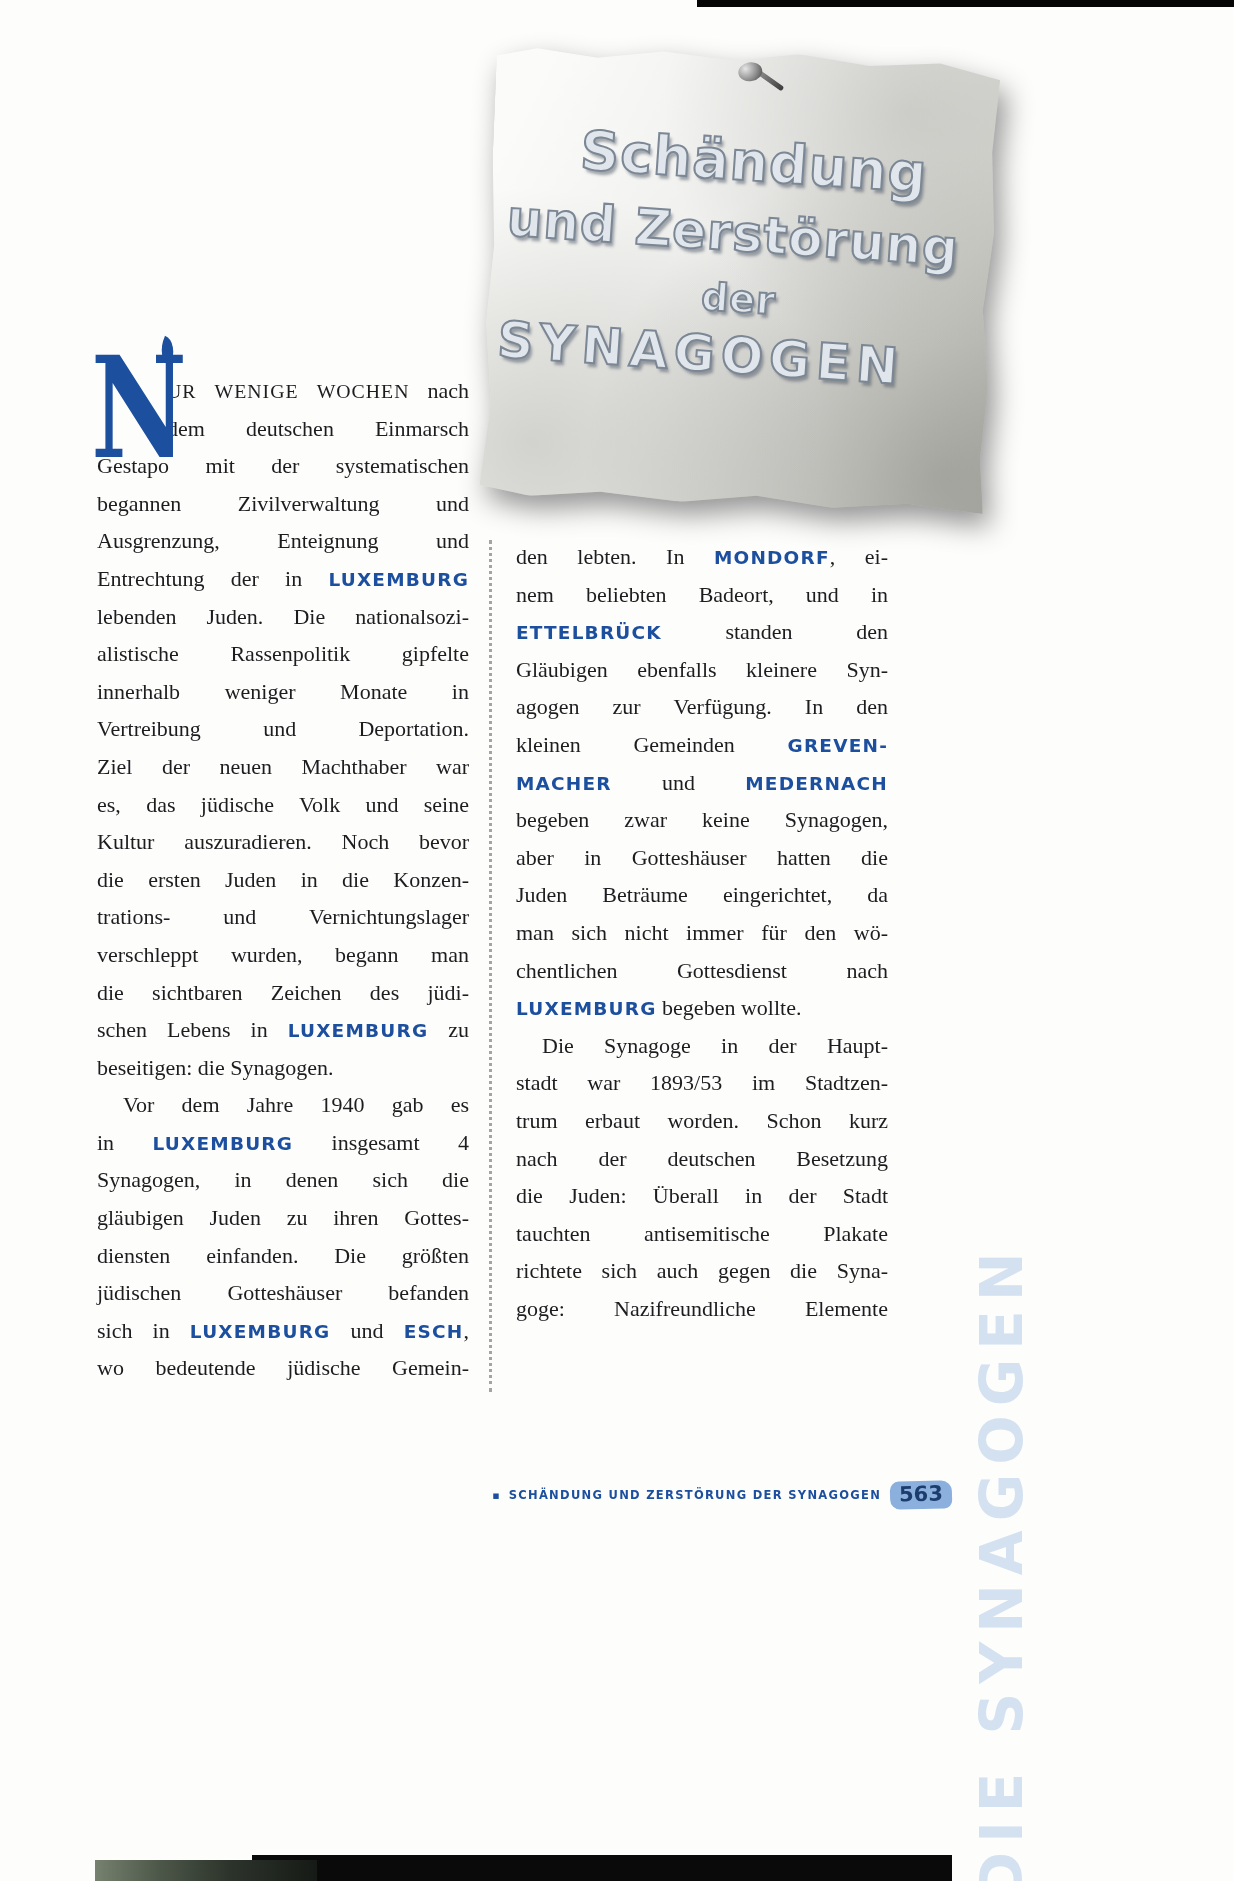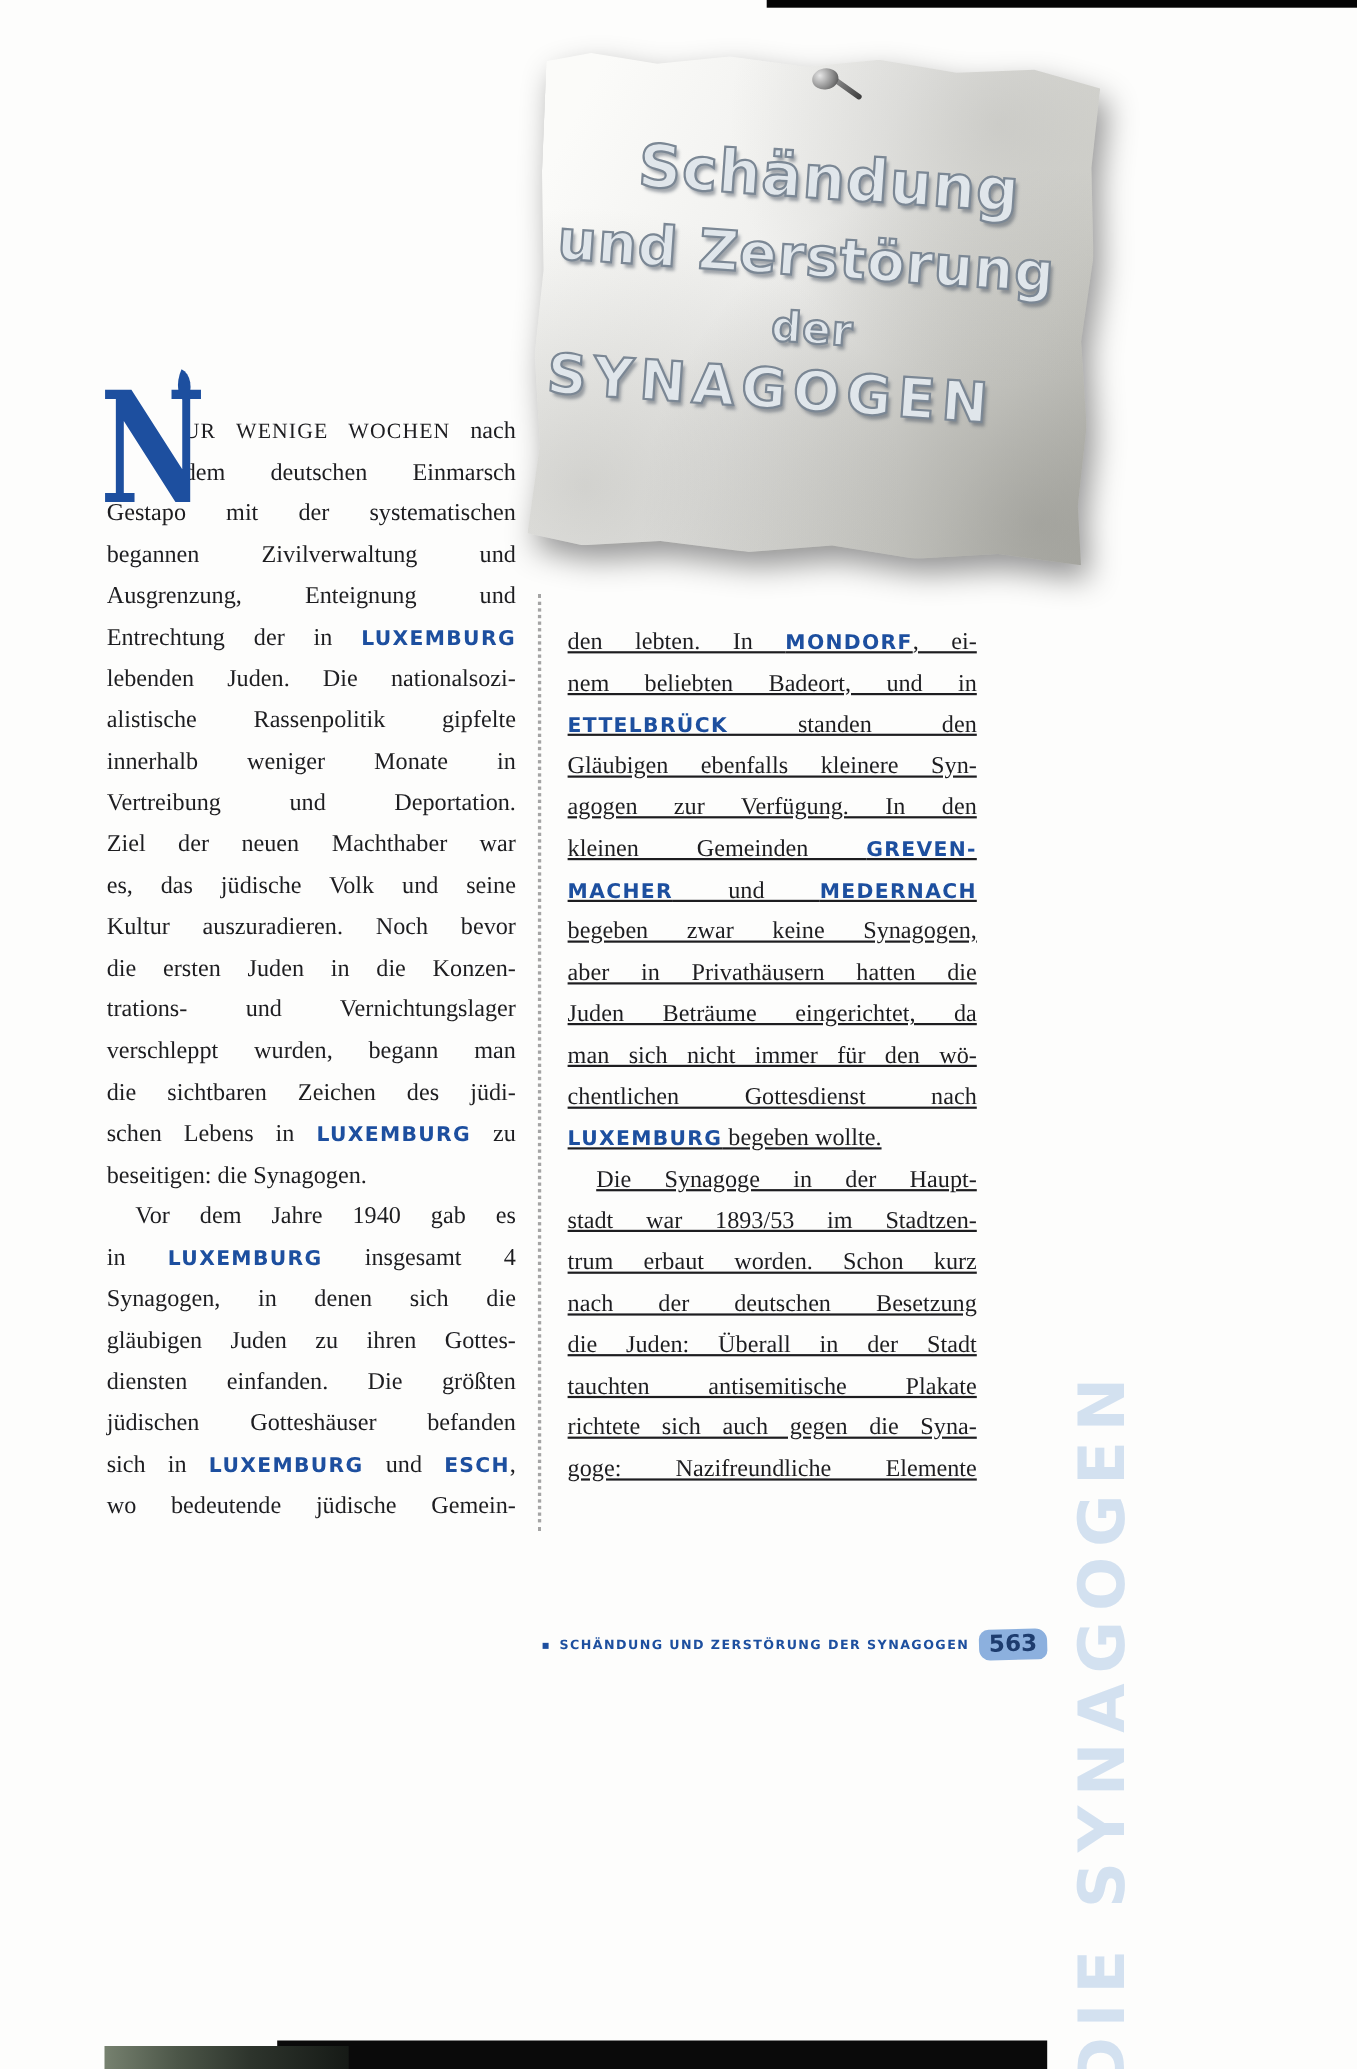--- a/index.html
+++ b/index.html
@@ -50,21 +50,21 @@
   .nl { color:#e0e6eb; -webkit-text-stroke:2px var(--note-stroke,#7b8794);
     text-shadow:3px 4px 3px rgba(70,80,95,0.48); letter-spacing:1px; }
   .nl1 { font-size:54px; transform:translateX(6px); }
   .nl2 { font-size:50px; margin-top:12px; transform:translateX(-10px); }
   .nl3 { font-size:38px; margin-top:14px; }
   .nl4 { font-size:50px; margin-top:6px; letter-spacing:6px; transform:translateX(-34px); }
 
   
   .col { position:absolute; width:372px; font-size:22px; color:#1d1d20; }
   .col-left  { left:97px;  top:372px; }
-  .col-right { left:516px; top:564px;text-decoration:underline; }
+  .col-right { left:516px; top:538px; }
   .line { height:37.6px; line-height:37.6px; text-align:justify; text-align-last:justify; }
   .line.end { text-align-last:left; }
   .line.indent { text-indent:26px; }
   .line.dc { padding-left:70px; }
   .hl { font-family:"DejaVu Sans", sans-serif; font-weight:700; font-size:0.84em;
         letter-spacing:1.2px; color:var(--accent-blue,#1d4f9f); }
   .sc { font-size:0.9em; letter-spacing:1px; }
 
   .dropcap { position:absolute; left:-6px; top:-34px; font-size:140px; line-height:1;
     color:var(--accent-blue,#1d4f9f); font-family:"DejaVu Serif", serif; font-weight:bold;
@@ -145,21 +145,21 @@
 
   <div class="col col-right" id="col-right">
       <div class="line"><span>den lebten. In </span><span class="hl">MONDORF</span><span>, ei-</span></div>
       <div class="line"><span>nem beliebten Badeort, und in</span></div>
       <div class="line"><span class="hl">ETTELBRÜCK</span><span> standen den</span></div>
       <div class="line"><span>Gläubigen ebenfalls kleinere Syn-</span></div>
       <div class="line"><span>agogen zur Verfügung. In den</span></div>
       <div class="line"><span>kleinen Gemeinden </span><span class="hl">GREVEN-</span></div>
       <div class="line"><span class="hl">MACHER</span><span> und </span><span class="hl">MEDERNACH</span></div>
       <div class="line"><span>begeben zwar keine Synagogen,</span></div>
-      <div class="line"><span>aber in Privathäusern hatten die</span></div>
+      <div class="line"><span>aber in Gotteshäuser hatten die</span></div>
       <div class="line"><span>Juden Beträume eingerichtet, da</span></div>
       <div class="line"><span>man sich nicht immer für den wö-</span></div>
       <div class="line"><span>chentlichen Gottesdienst nach</span></div>
       <div class="line end"><span class="hl">LUXEMBURG</span><span> begeben wollte.</span></div>
       <div class="line indent"><span>Die Synagoge in der Haupt-</span></div>
       <div class="line"><span>stadt war 1893/53 im Stadtzen-</span></div>
       <div class="line"><span>trum erbaut worden. Schon kurz</span></div>
       <div class="line"><span>nach der deutschen Besetzung</span></div>
       <div class="line"><span>die Juden: Überall in der Stadt</span></div>
       <div class="line"><span>tauchten antisemitische Plakate</span></div>

